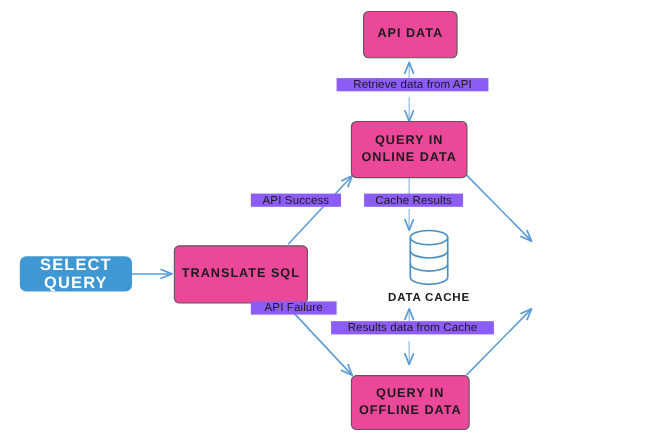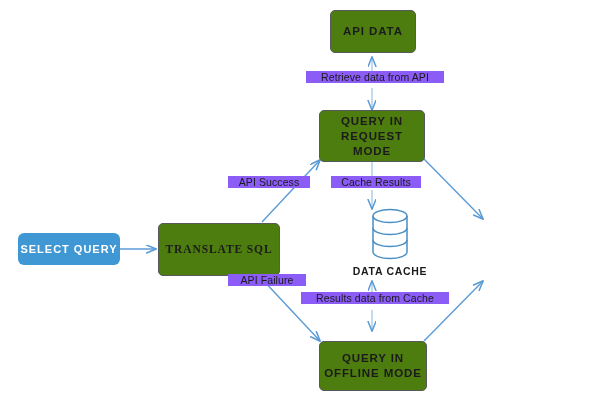--- a/index.html
+++ b/index.html
@@ -33,32 +33,32 @@
     position: absolute;
     box-sizing: border-box;
     display: flex;
     align-items: center;
     justify-content: center;
     text-align: center;
   }
   .node-box {
     border: 1px solid #58595b;
     border-radius: 5px;
-    background: #4d7c0f;
+    background: #ec4899;
     font-size: 11.5px;
     font-weight: bold;
     letter-spacing: 0.9px;
     line-height: 15px;
     color: #1b1b1b;
   }
   .node-pill {
     background: #3f97d3;
     border-radius: 6px;
     color: #ffffff;
-    font-size: 11px;
+    font-size: 15px;
     font-weight: bold;
     letter-spacing: 1px;
   }
   .edge-label {
     position: absolute;
     font-size: 10.5px;
     font-weight: normal;
     color: #1b1b1b;
     letter-spacing: 0.1px;
     white-space: nowrap;
@@ -121,36 +121,36 @@
   <div class="node node-box" style="left:330px; top:10px; width:86px; height:43px;">
     <span>API DATA</span>
   </div>
 
   <div class="edge-label" style="left:306px; top:71px; width:132px;">
     <span>Retrieve data from API</span>
   </div>
 
   <div class="node node-box" style="left:319px; top:110px; width:106px; height:52px; flex-direction:column;">
     <span>QUERY IN</span>
-    <span>REQUEST MODE</span>
+    <span>ONLINE DATA</span>
   </div>
 
   <div class="edge-label" style="left:331px; top:176px; width:84px;">
     <span>Cache Results</span>
   </div>
 
   <div class="edge-label" style="left:228px; top:176px; width:76px;">
     <span>API Success</span>
   </div>
 
   <div class="node node-pill" style="left:18px; top:233px; width:102px; height:32px;">
     <span>SELECT QUERY</span>
   </div>
 
-  <div class="node node-box" style="left:158px; top:223px; width:122px; height:53px; flex-direction:column;font-family:Liberation Serif, serif;">
+  <div class="node node-box" style="left:158px; top:223px; width:122px; height:53px; flex-direction:column;">
     <span>TRANSLATE SQL</span>
   </div>
 
   <div class="cache-wrap">
     <svg width="50" height="54" viewBox="0 0 50 54" xmlns="http://www.w3.org/2000/svg">
       <g fill="none" stroke="#4a8fc4" stroke-width="1.5">
         <ellipse cx="25" cy="8" rx="17" ry="6.5"></ellipse>
         <path d="M8,8 V44 a17,6.5 0 0 0 34,0 V8"></path>
         <path d="M8,20 a17,6.5 0 0 0 34,0"></path>
         <path d="M8,32 a17,6.5 0 0 0 34,0"></path>
@@ -163,16 +163,16 @@
   <div class="edge-label" style="left:228px; top:274px; width:72px;">
     <span>API Failure</span>
   </div>
 
   <div class="edge-label" style="left:301px; top:292px; width:142px;">
     <span>Results data from Cache</span>
   </div>
 
   <div class="node node-box" style="left:319px; top:341px; width:108px; height:50px; flex-direction:column;">
     <span>QUERY IN</span>
-    <span>OFFLINE MODE</span>
+    <span>OFFLINE DATA</span>
   </div>
 
 </div>
 
 </body></html>

